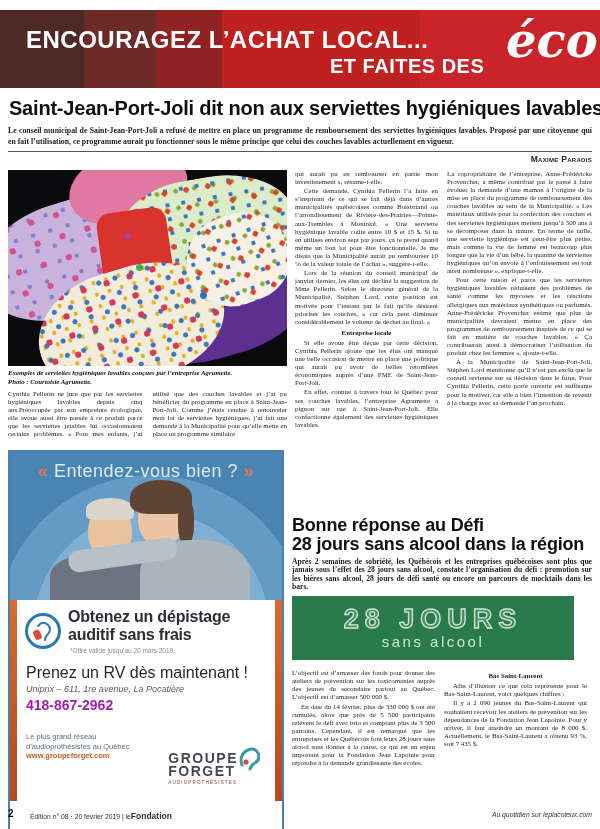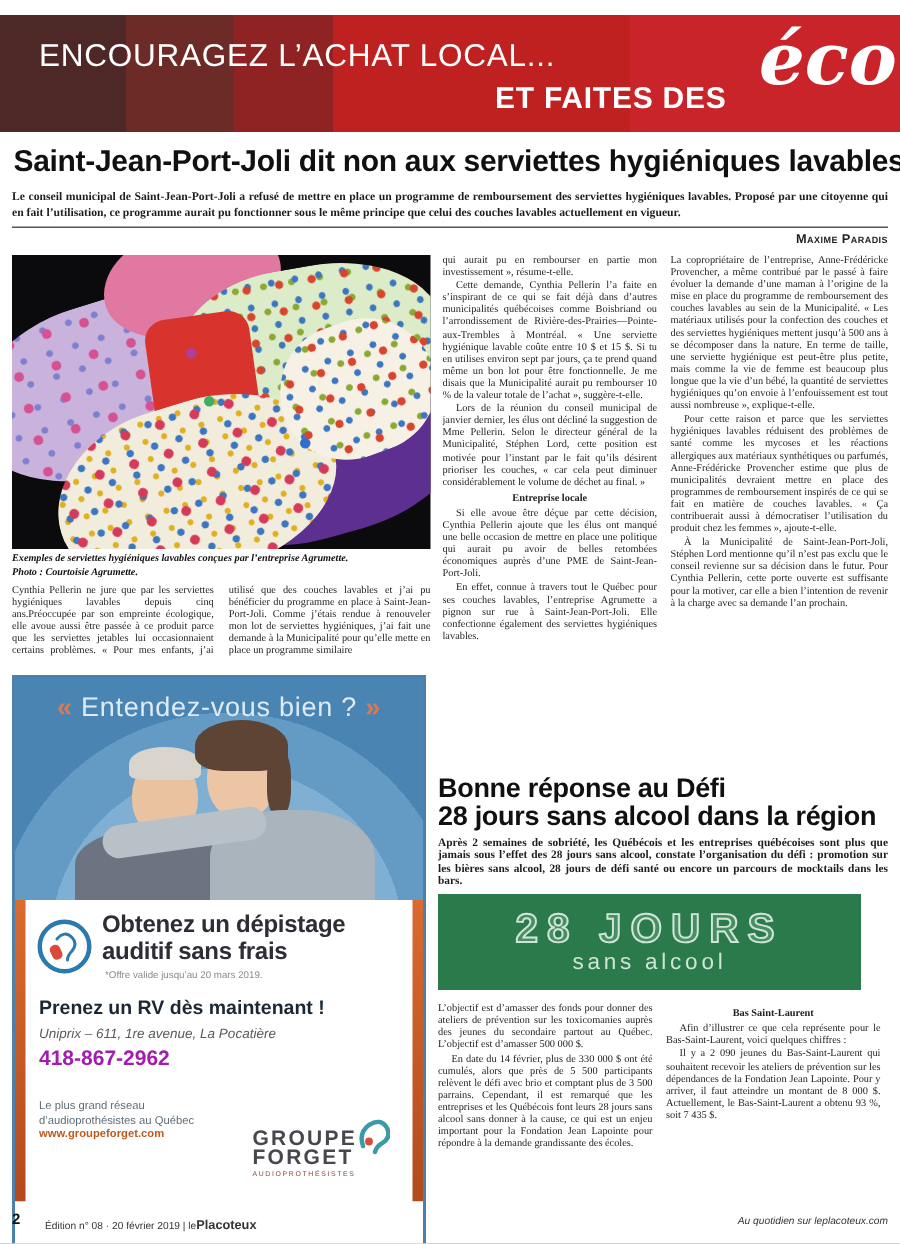--- a/index.html
+++ b/index.html
@@ -11,21 +11,21 @@
   }
   
   .banner {
     position:absolute; left:0; top:10px; width:600px; height:78px; overflow:hidden;
     background:linear-gradient(90deg,
       #4e2727 0%, #4e2727 14%, #6c2b27 14%, #6c2b27 26%,
       #8f2323 26%, #8f2323 37%, #bf2020 37%, #bf2020 70%,
       #c9242a 70%, #c9242a 100%);
   }
   .banner-l1 { position:absolute; left:26px; top:16px; font-family:"Liberation Sans",sans-serif;
-    font-weight:normal; font-size:21px; color:#fff; letter-spacing:.5px; }
+    font-weight:bold; font-size:24px; color:#fff; letter-spacing:.5px; }
   .banner-l2 { position:absolute; left:330px; top:45px; font-family:"Liberation Sans",sans-serif;
     font-weight:bold; font-size:20px; color:#fff; letter-spacing:.5px; }
   .banner-script { position:absolute; left:506px; top:2px; font-family:"DejaVu Serif",serif;
     font-style:italic; font-weight:bold; font-size:48px; color:#fff; white-space:nowrap; }
   
   .a1-headline { position:absolute; top:97px; left:6px; width:600px; text-align:center;
     font-family:"Liberation Sans",sans-serif; font-weight:bold; font-size:20px;
     letter-spacing:-.2px; color:#101010; }
   .a1-lead { position:absolute; top:126px; left:8px; width:584px; font-weight:bold;
     font-size:7.8px; line-height:10.5px; text-align:justify; color:#1d1d1d; }
@@ -68,21 +68,21 @@
     font-size:18px; color:#dcecf7; letter-spacing:.5px; }
   .ad-quote .gmark { color:#dd7952; font-weight:bold; }
   .head { position:absolute; border-radius:50% 50% 46% 46%; }
   .ad-body { position:relative; width:100%; height:201px; background:#fff; overflow:hidden; }
   .ad-strip { position:absolute; top:0; width:7px; height:100%;
     background:linear-gradient(180deg,#d96b2f,#b24a1d); }
   .ad-icon { position:absolute; left:14px; top:12px; }
   .ad-title { position:absolute; left:58px; top:8px; width:200px; font-size:16px;
     font-weight:bold; color:#2d2d36; line-height:18px; letter-spacing:-.2px; }
   .ad-note { position:absolute; left:60px; top:47px; font-size:6.5px; color:#8a8a8a; }
-  .ad-cta { position:absolute; left:16px; top:64px; font-size:13px; font-weight:bold; color:#1b2733; }
+  .ad-cta { position:absolute; left:16px; top:64px; font-size:16px; font-weight:normal; color:#1b2733; }
   .ad-loc { position:absolute; left:16px; top:84px; font-size:9px; color:#5a5a5a; font-style:italic; }
   .ad-phone { position:absolute; left:16px; top:97px; font-size:14px; font-weight:bold; color:#a21caf; }
   .ad-net { position:absolute; left:16px; top:132px; font-size:7.5px; line-height:9.5px; color:#5e6d76; }
   .ad-web { font-weight:bold; color:#bf5a1e; }
   .ad-logo { position:absolute; right:44px; bottom:16px; text-align:left; }
   .ad-logo-word { font-size:14px; font-weight:bold; color:#47474f; line-height:13px; letter-spacing:1.5px; }
   .ad-logo-sub { font-size:4.6px; letter-spacing:1.1px; color:#8a4436; margin-top:2px; }
   .ad-logo-ear { position:absolute; right:22px; bottom:26px; }
   
   .a2 { position:absolute; left:292px; top:516px; width:300px; }
@@ -221,17 +221,17 @@
       <div class="a2-col bodycol">
           <p class="subhead">Bas Saint-Laurent</p>
           <p>Afin d’illustrer ce que cela représente pour le Bas-Saint-Laurent, voici quelques chiffres :</p>
           <p>Il y a 2 090 jeunes du Bas-Saint-Laurent qui souhaitent recevoir les ateliers de prévention sur les dépendances de la Fondation Jean Lapointe. Pour y arriver, il faut atteindre un montant de 8 000 $. Actuellement, le Bas-Saint-Laurent a obtenu 93 %, soit 7 435 $.</p>
         </div>
     </div>
   </div>
 
   <div class="footer">
     <div class="f-page">2</div>
-    <div class="f-ed"><span>Édition n° 08 · 20 février 2019 | </span><span class="f-brand-le">le</span><span class="f-brand-name">Placoteux</span></div>
+    <div class="f-ed"><span>Édition n° 08 · 20 février 2019 | </span><span class="f-brand-le">le</span><span class="f-brand-name">Fondation</span></div>
     <div class="f-right">Au quotidien sur leplacoteux.com</div>
   </div>
 
 </div>
 
 </body></html>

